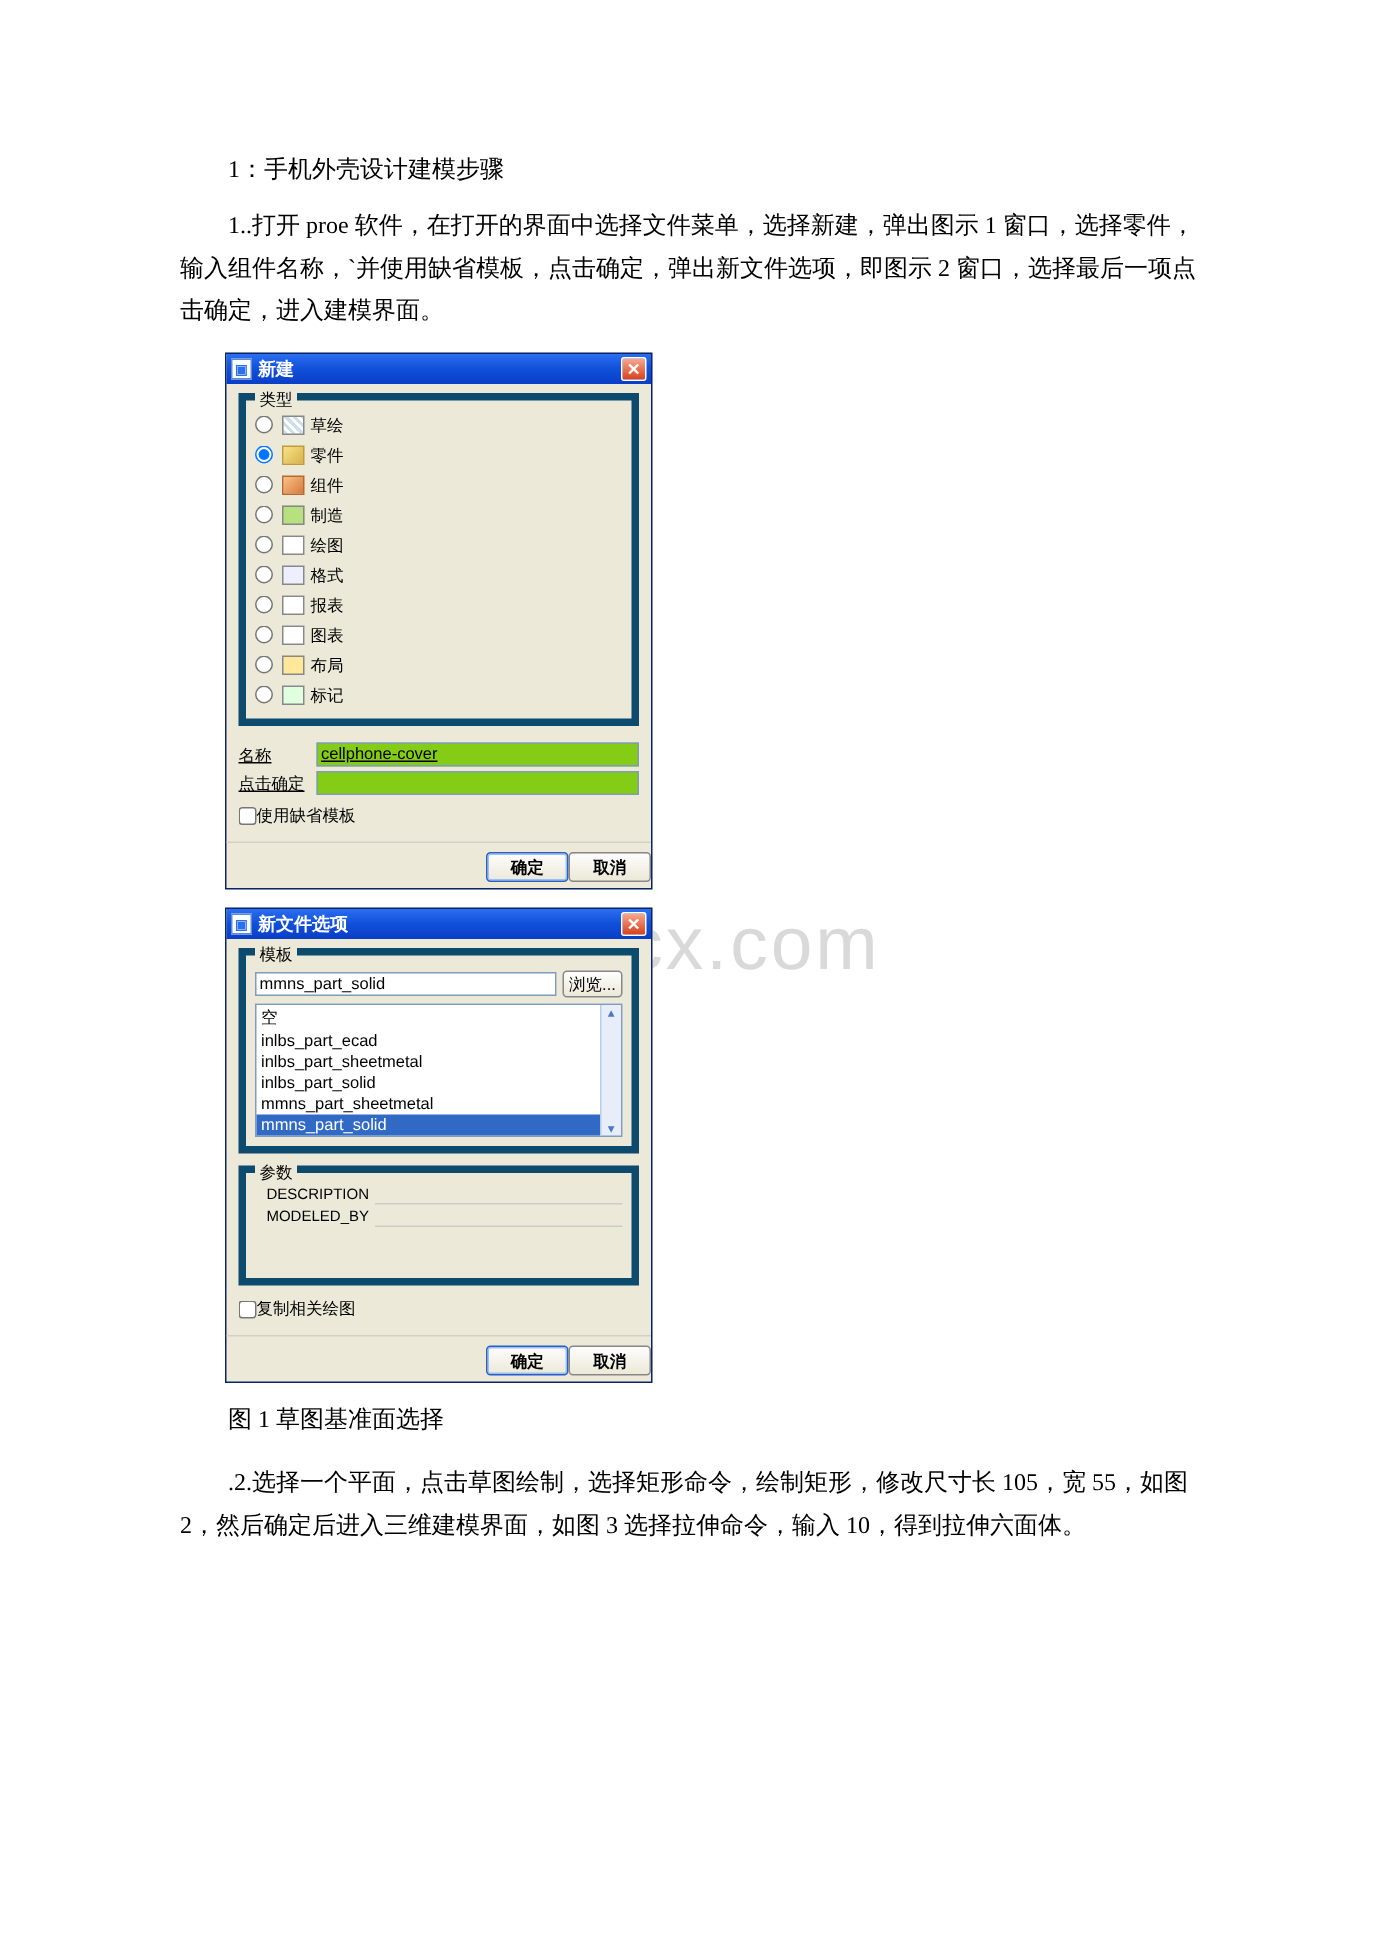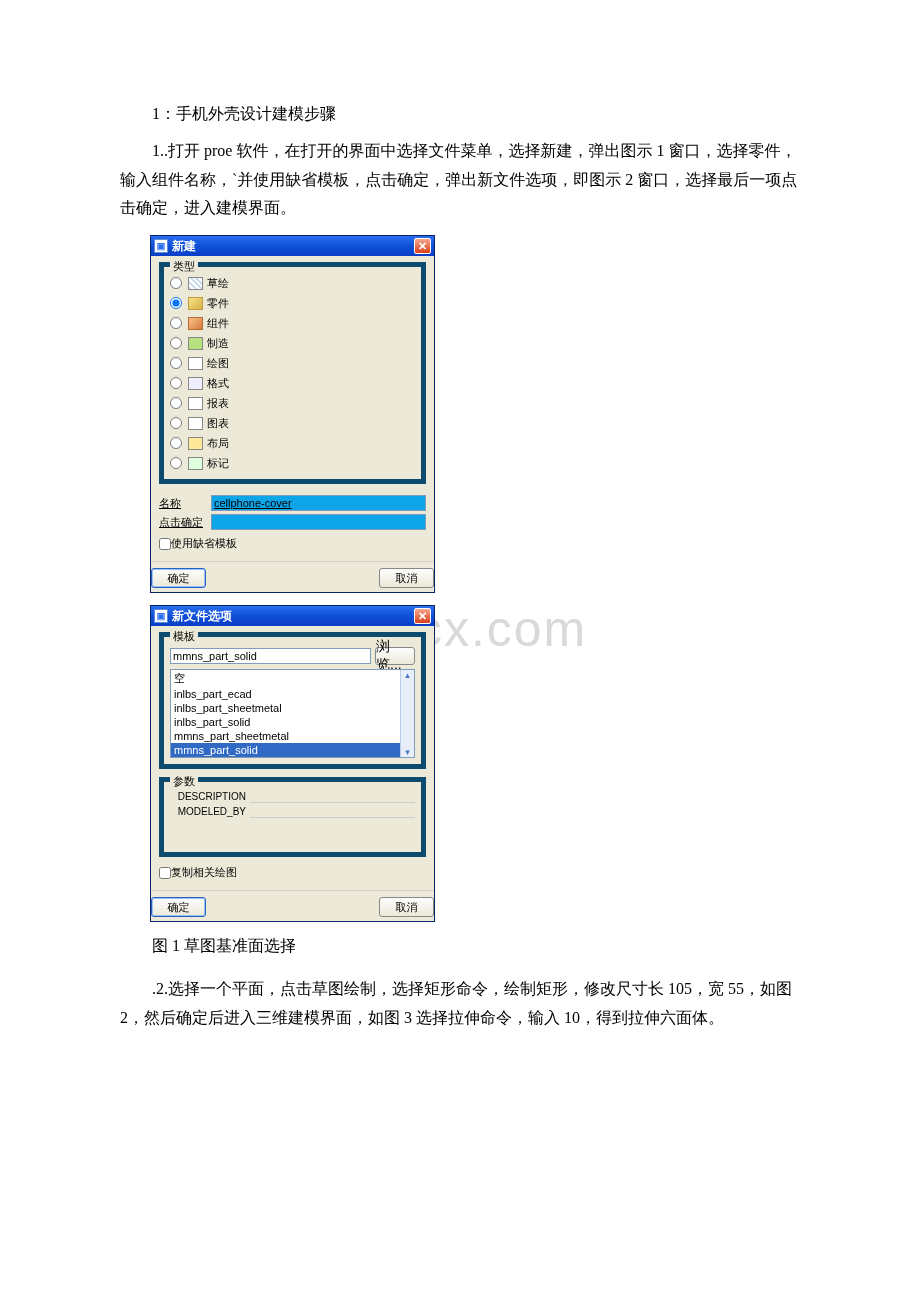--- a/index.html
+++ b/index.html
@@ -114,31 +114,32 @@
     .ico-rpt { background: #fff; }
     .ico-dgm { background: #fff; }
     .ico-lay { background: #ffe89a; }
     .ico-mrk { background: #dfffdf; }
     .fieldrow { display: flex; align-items: center; margin: 3px 0; text-decoration: underline; }
     .fieldrow label { width: 52px; }
     .fieldrow input[type=text] {
       flex: 1;
       height: 16px;
       border: 1px solid #7f9db9;
-      background: #0ea5e9;
+      background: #84cc16;
       font-size: 11px;
       padding: 0 2px;
     }
     .chk { display: flex; align-items: center; gap: 0; margin: 6px 0 2px 0;}
     .chk input { width: 12px; height: 12px;}
     .btnrow {
       border-top: 1px solid #d4d0c8;
       padding: 6px 0 4px 0;
       display: flex;
-      justify-content: space-between;
+      justify-content: flex-end;
+      font-weight: bold;
     }
     .winbtn {
       width: 55px; height: 20px;
       background: linear-gradient(to bottom,#fdfdfd,#ece9d8);
       border: 1px solid #888;
       border-radius: 3px;
       font-size: 11px;
       display: inline-flex;
       align-items: center;
       justify-content: center;
@@ -153,21 +154,21 @@
     }
     .listbox .item { padding: 1px 3px; }
     .listbox .item.selected { background: #316ac5; color: #fff; }
     .smalltxt {
       width: 220px; height: 16px; border: 1px solid #7f9db9; background: #fff;
       font-size: 11px; padding: 0 2px; display: inline-block;
     }
     .browsebtn {
       width: 40px; height: 18px;
       background: linear-gradient(to bottom,#fdfdfd,#ece9d8);
-      border: 1px solid #888; border-radius: 3px; font-size: 14px;
+      border: 1px solid #888; border-radius: 3px; font-size: 11px;
       display: inline-flex; align-items: center; justify-content: center;
     }
     .paramrow { display:flex; align-items:center; margin:1px 0;}
     .paramrow .plabel{ width:80px; text-align:right; padding-right:4px; font-size:10px;}
     .paramrow .pval{ flex:1; height:14px; border-bottom:1px solid #ccc; }
     .caption {
       margin: 14px 0 18px 0;
       text-indent: 2em;
       font-size: 16px;
     }

